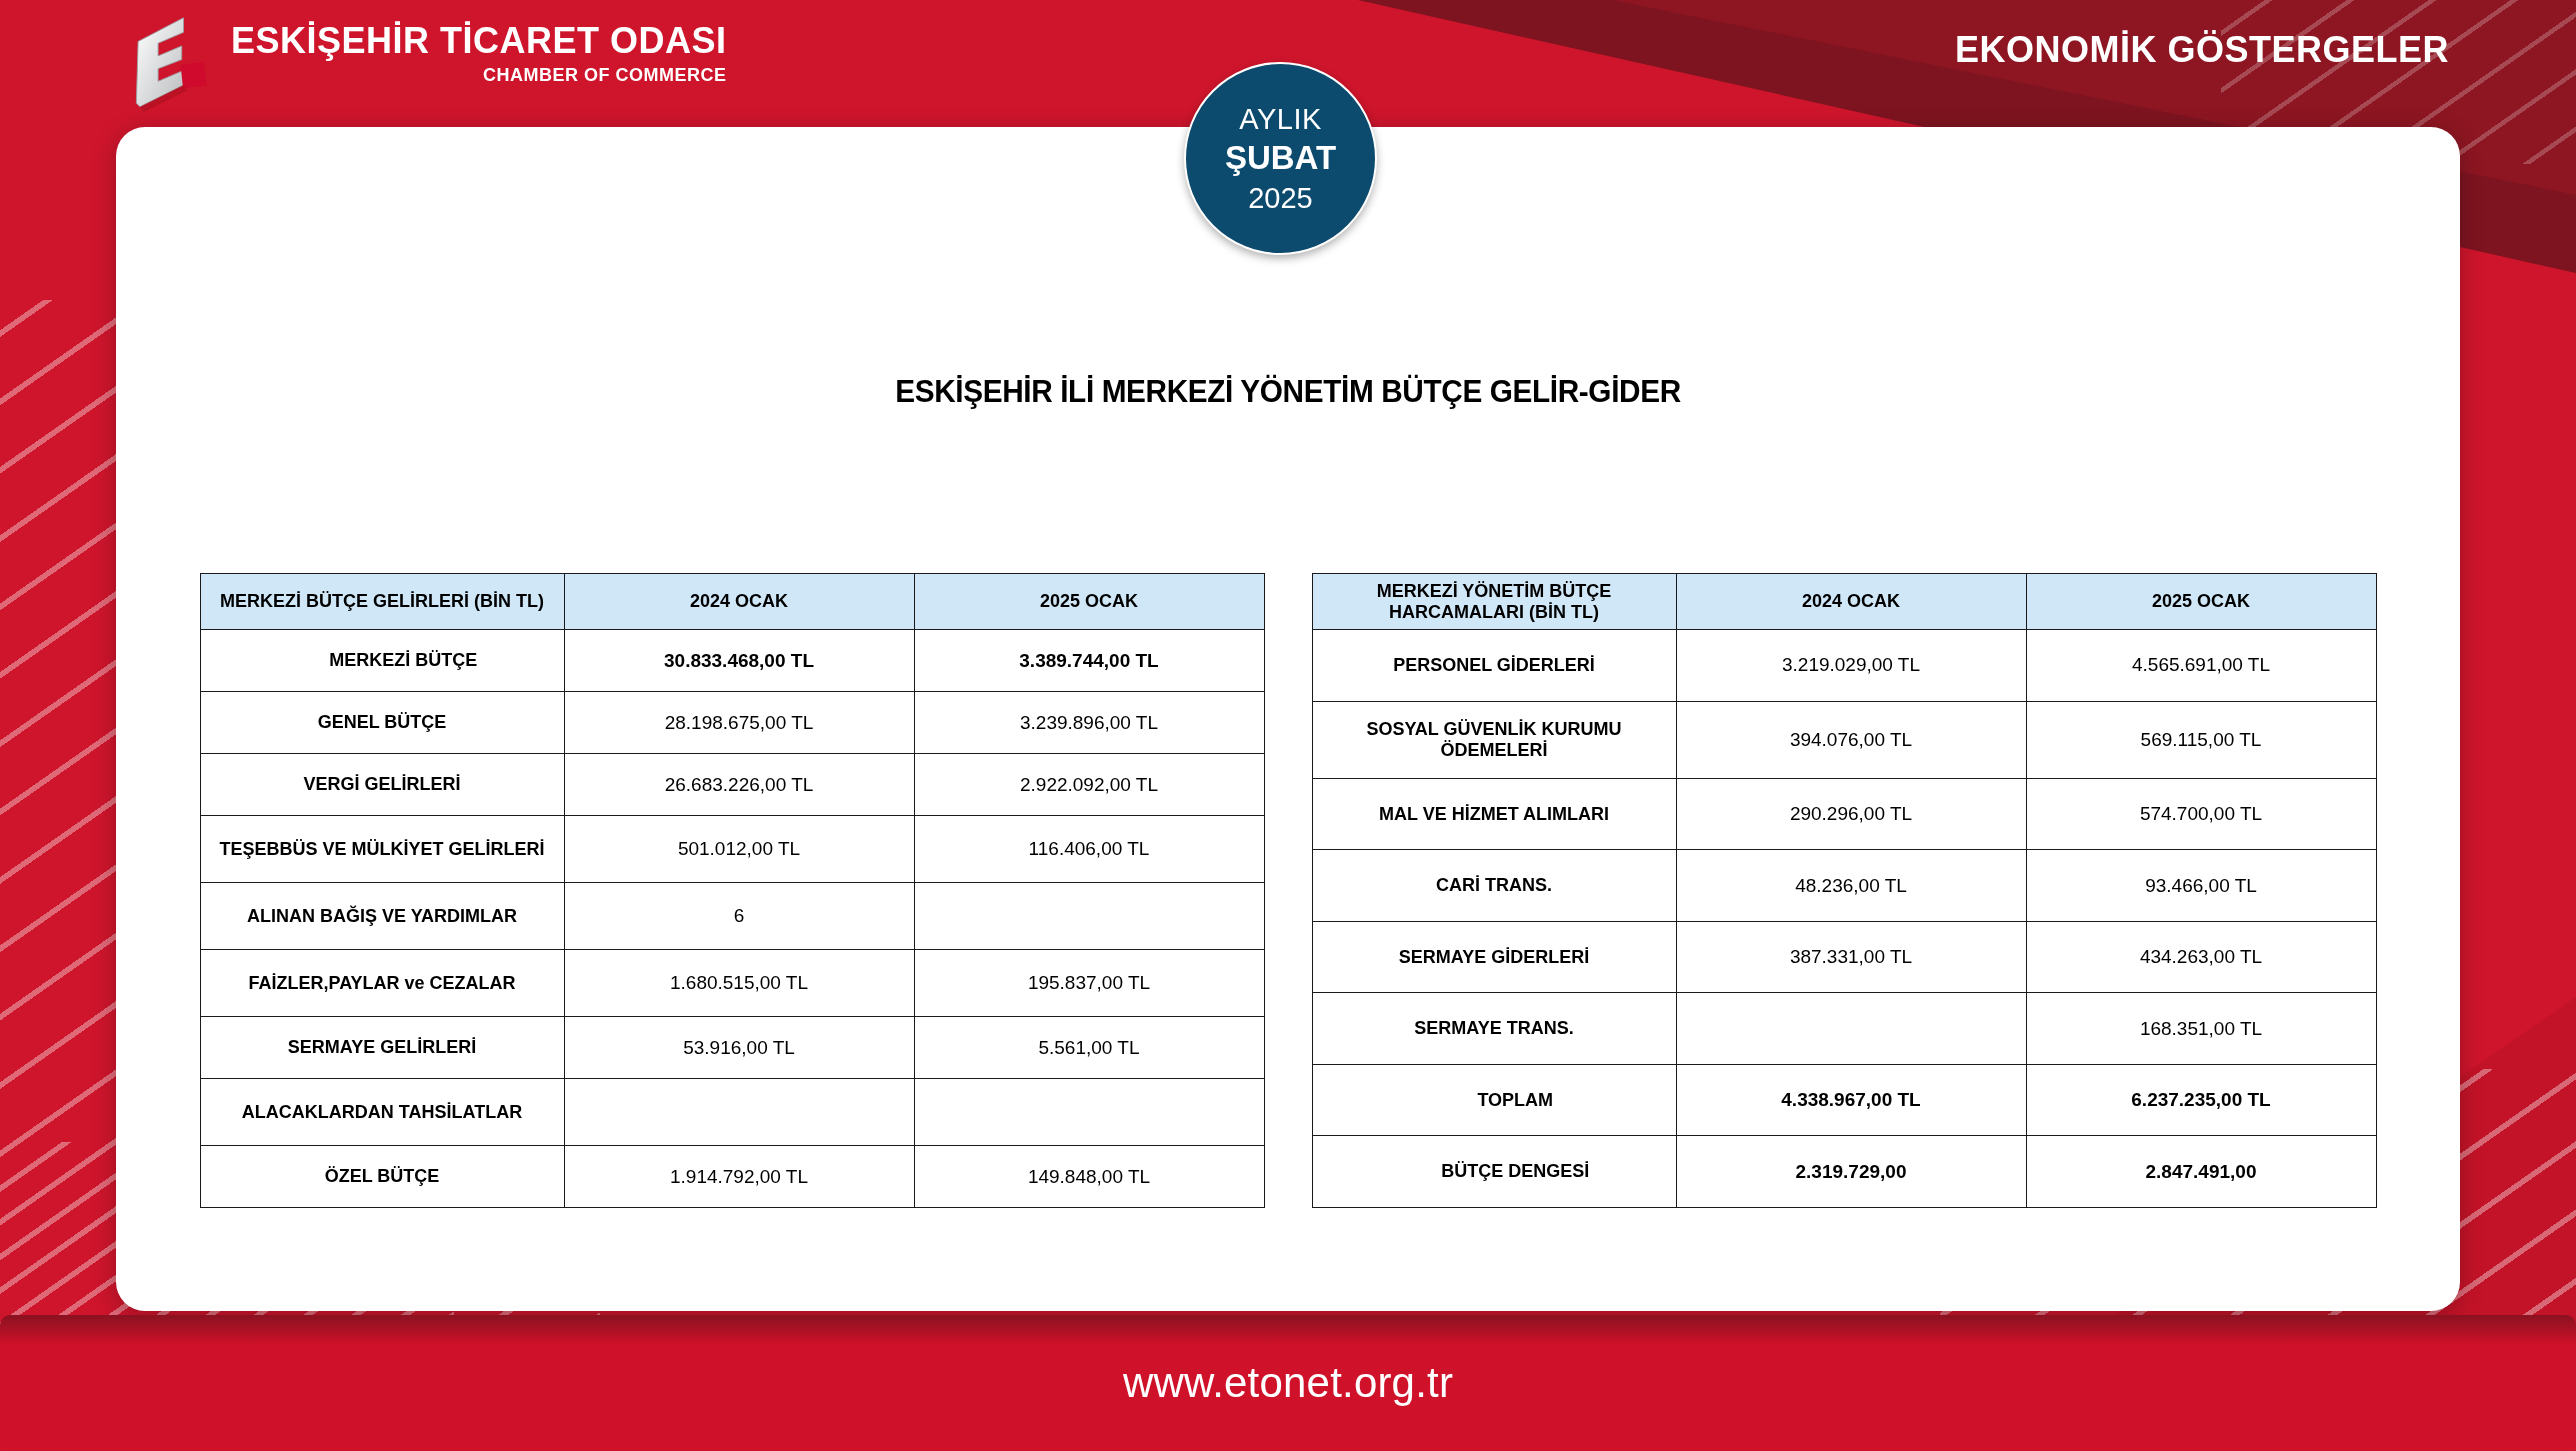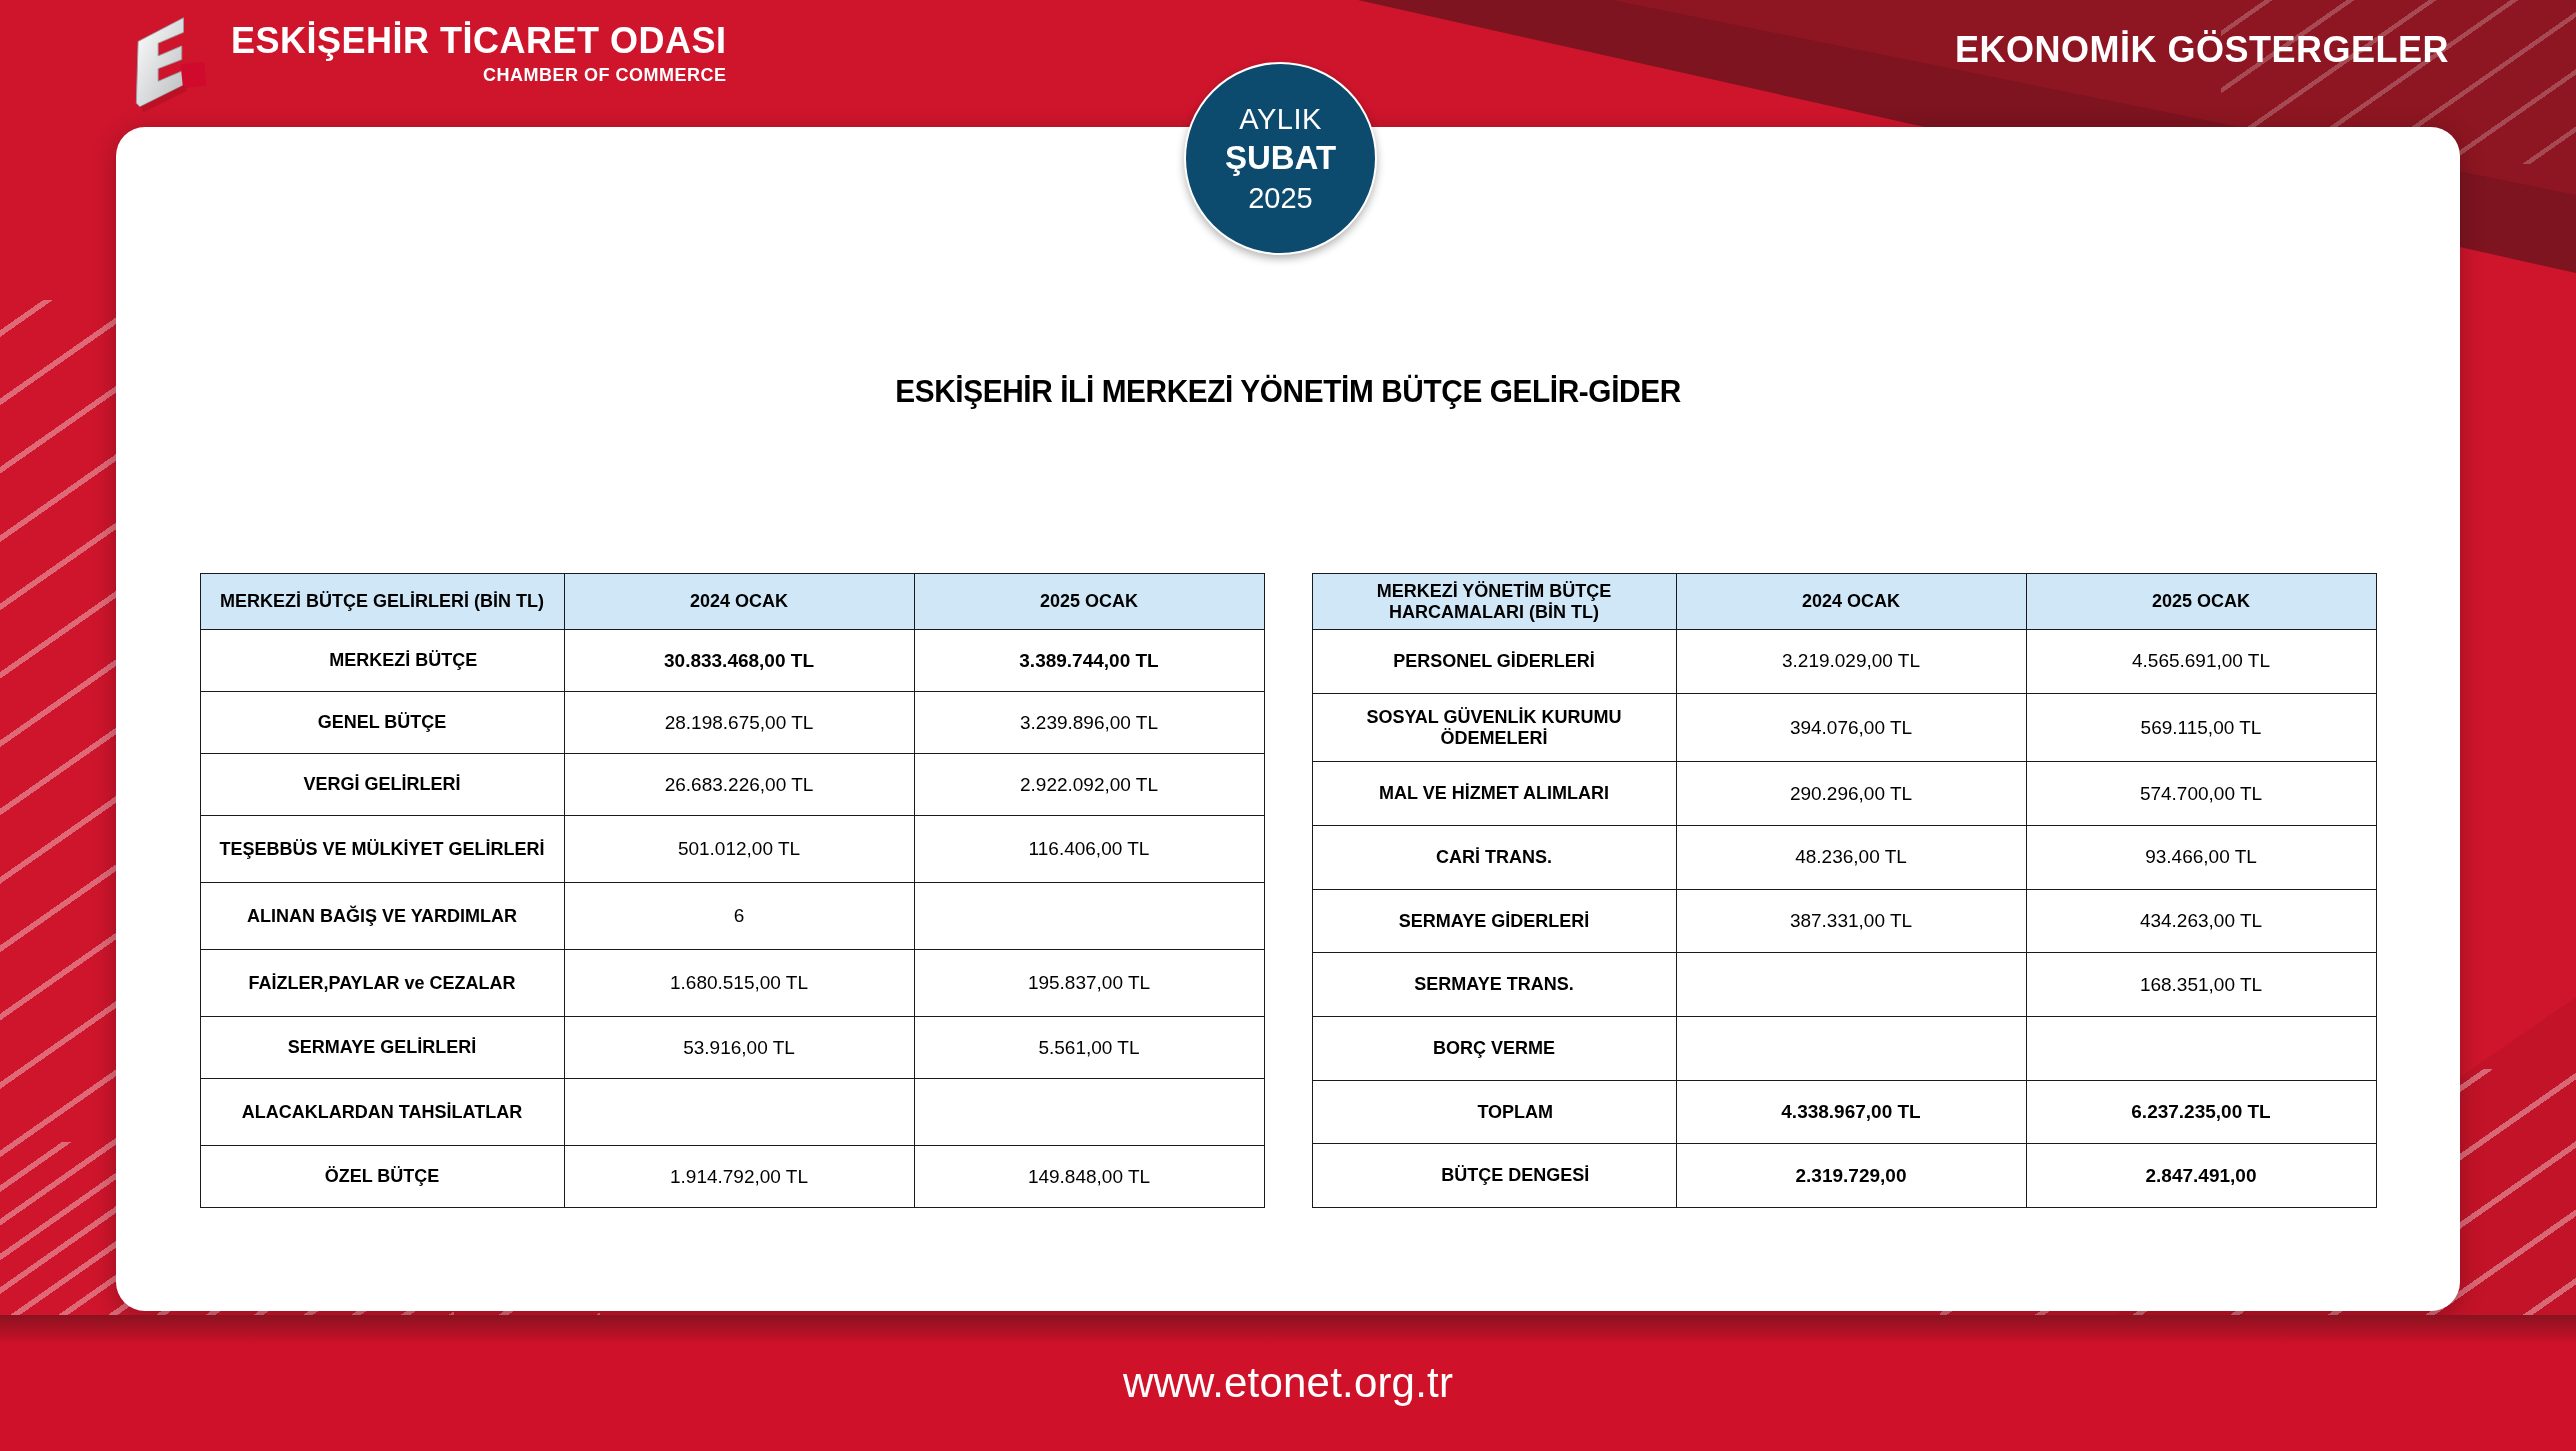--- a/index.html
+++ b/index.html
@@ -131,21 +131,21 @@
   .footnote {
     position: absolute; top: 1202px; left: 0; width: 100%;
     text-align: center; font-family: "Liberation Serif", serif;
     font-size: 20px; color: #8e8e8e;
   }
 
   
   .footer {
     position: absolute; left: 0; bottom: 0; width: 100%; height: 136px;
     background: linear-gradient(180deg, #8a1220 0%, #cf1129 22%, #cf1129 100%);
-    display: flex; align-items: center; justify-content: center; z-index: 6;
+    display: flex; align-items: center; justify-content: center; z-index: 6; border-radius: 10px;
   }
   .footer-url { color: #fff; font-size: 42px; letter-spacing: 0.2px; }
 </style>
 </head>
 <body>
 
 <div class="bg"></div>
 <div class="bg-dark-top"></div>
 <div class="bg-dark-top2"></div>
 <div class="bg-dark-bottomright"></div>
@@ -290,25 +290,20 @@
           <tr>
             <td class="rowlabel">SERMAYE GİDERLERİ</td>
             <td class="val">387.331,00 TL</td>
             <td class="val">434.263,00 TL</td>
           </tr>
           <tr>
             <td class="rowlabel">SERMAYE TRANS.</td>
             <td class="val"></td>
             <td class="val">168.351,00 TL</td>
           </tr>
-          <tr>
-            <td class="rowlabel">BORÇ VERME</td>
-            <td class="val"></td>
-            <td class="val"></td>
-          </tr>
           <tr class="bold">
             <td class="rowlabel">TOPLAM</td>
             <td class="val">4.338.967,00 TL</td>
             <td class="val">6.237.235,00 TL</td>
           </tr>
           <tr class="bold">
             <td class="rowlabel">BÜTÇE DENGESİ</td>
             <td class="val">2.319.729,00</td>
             <td class="val">2.847.491,00</td>
           </tr>

